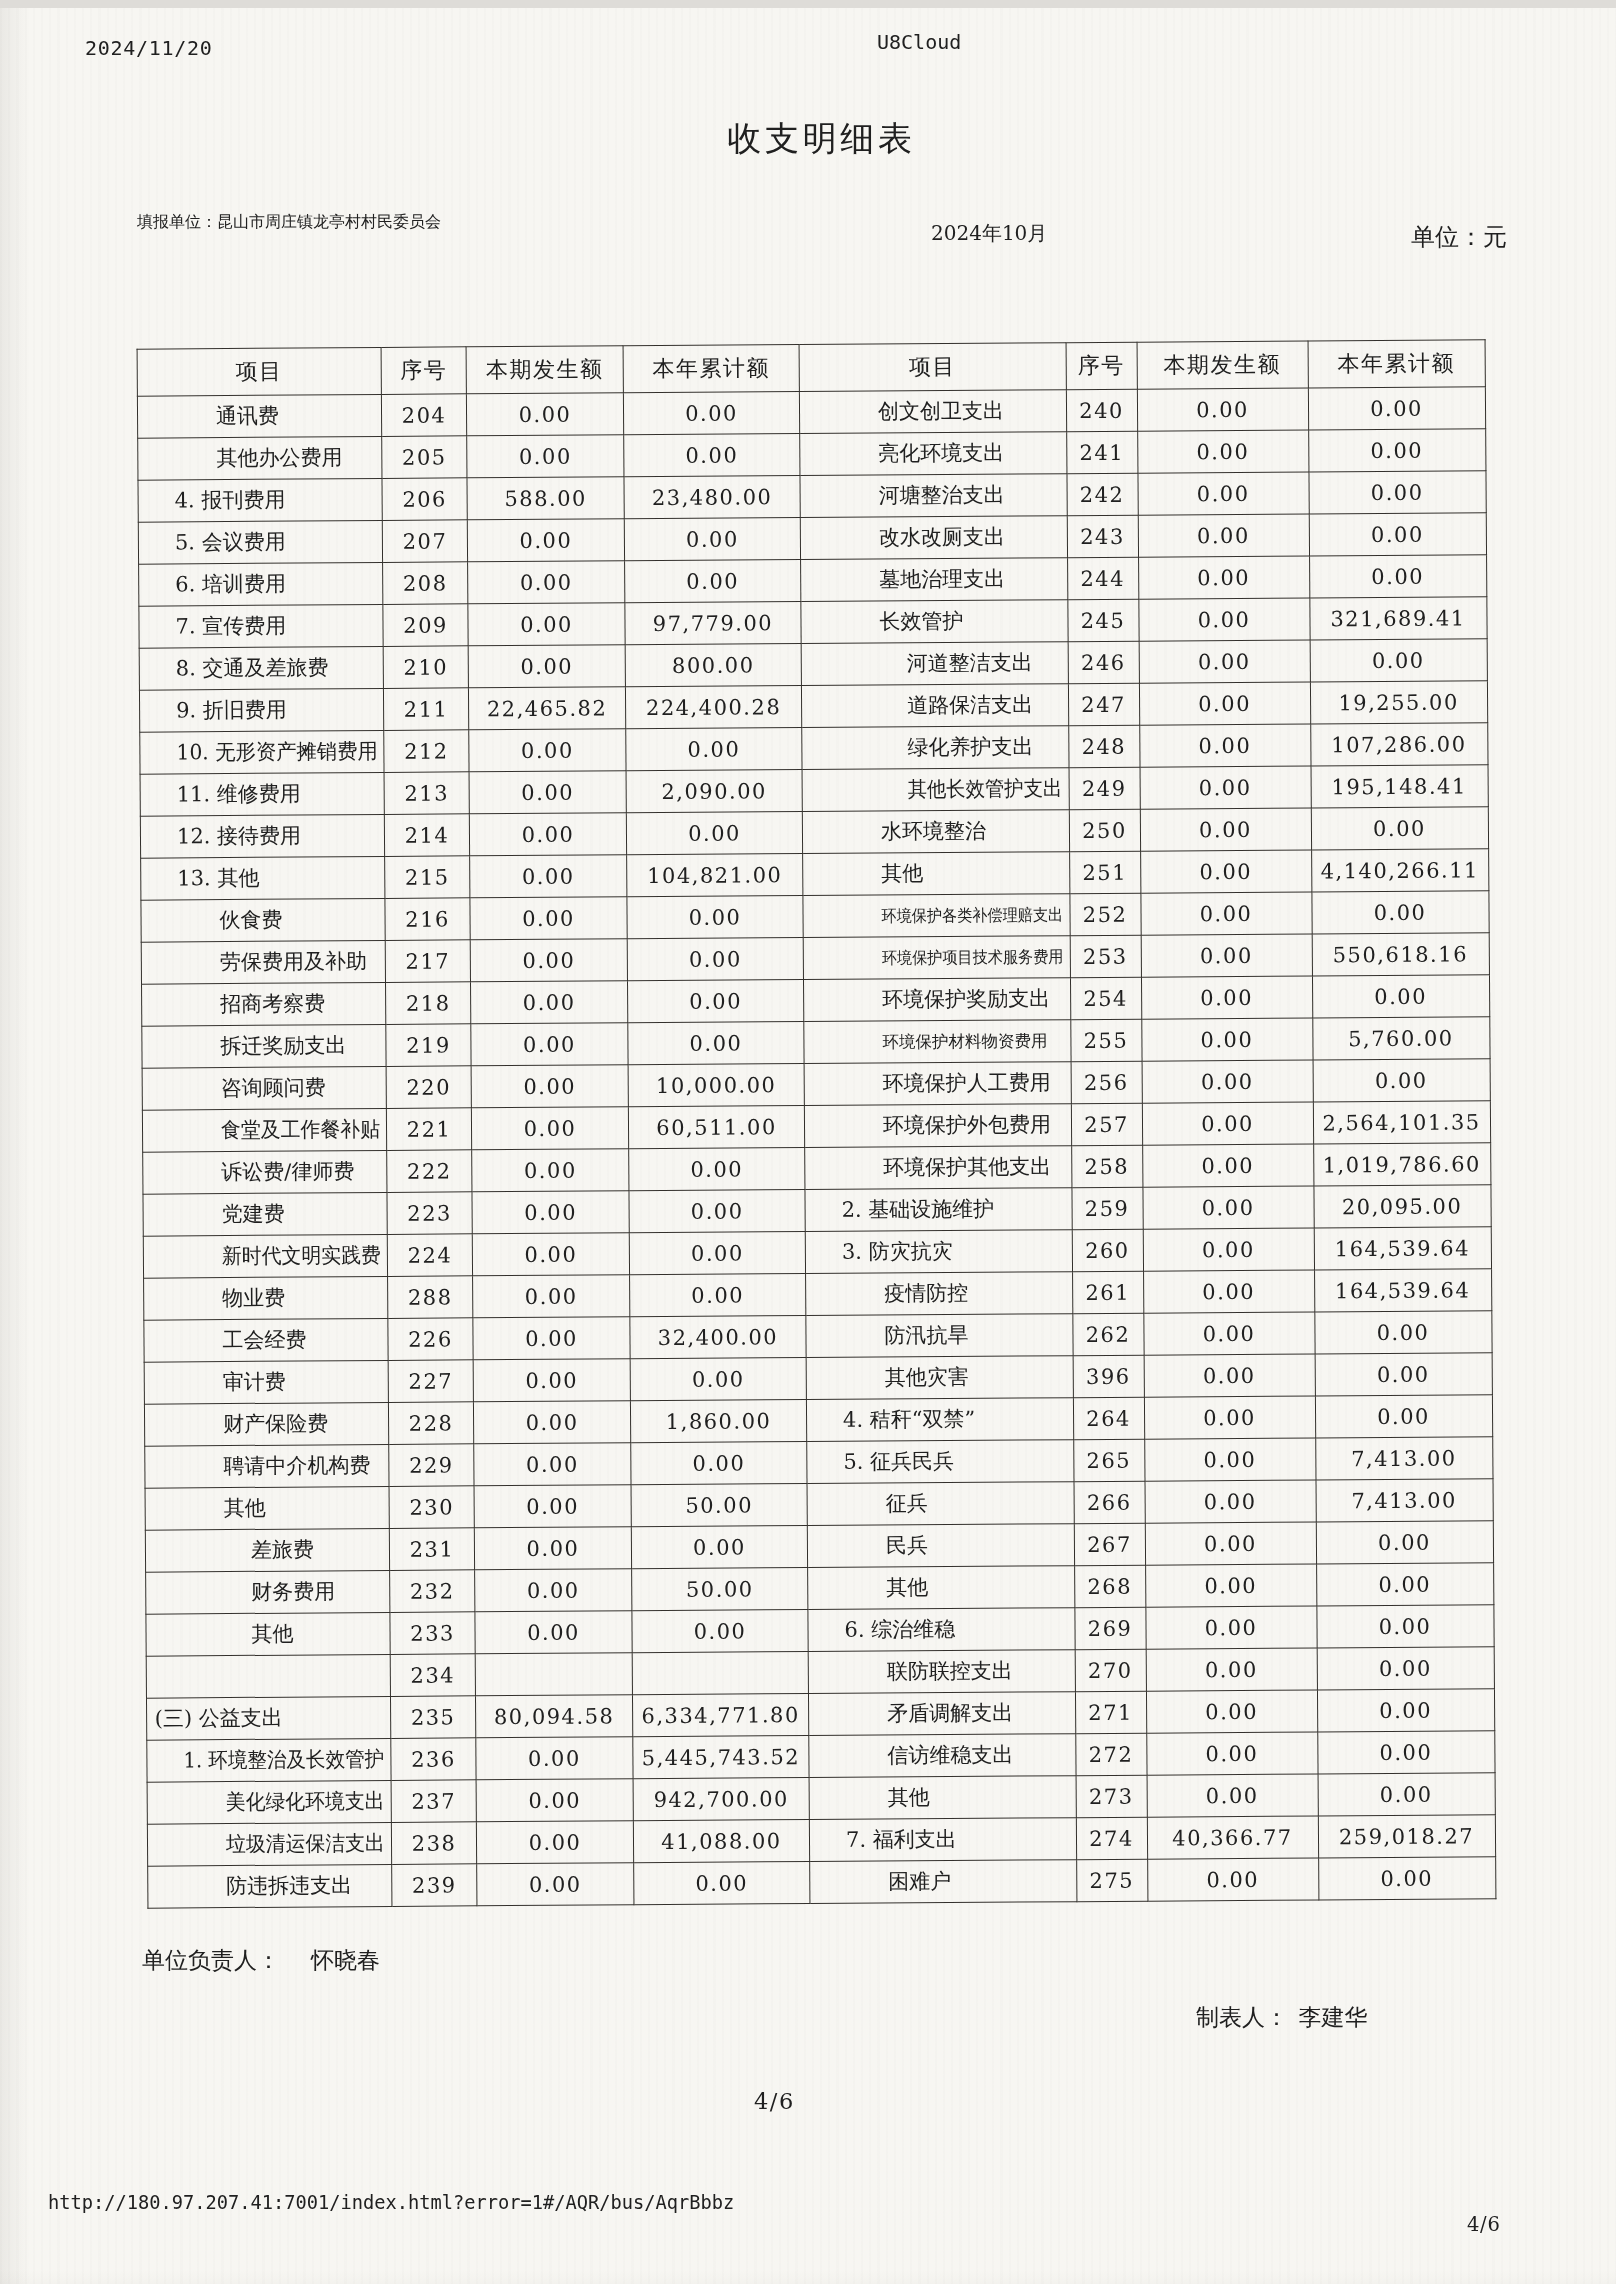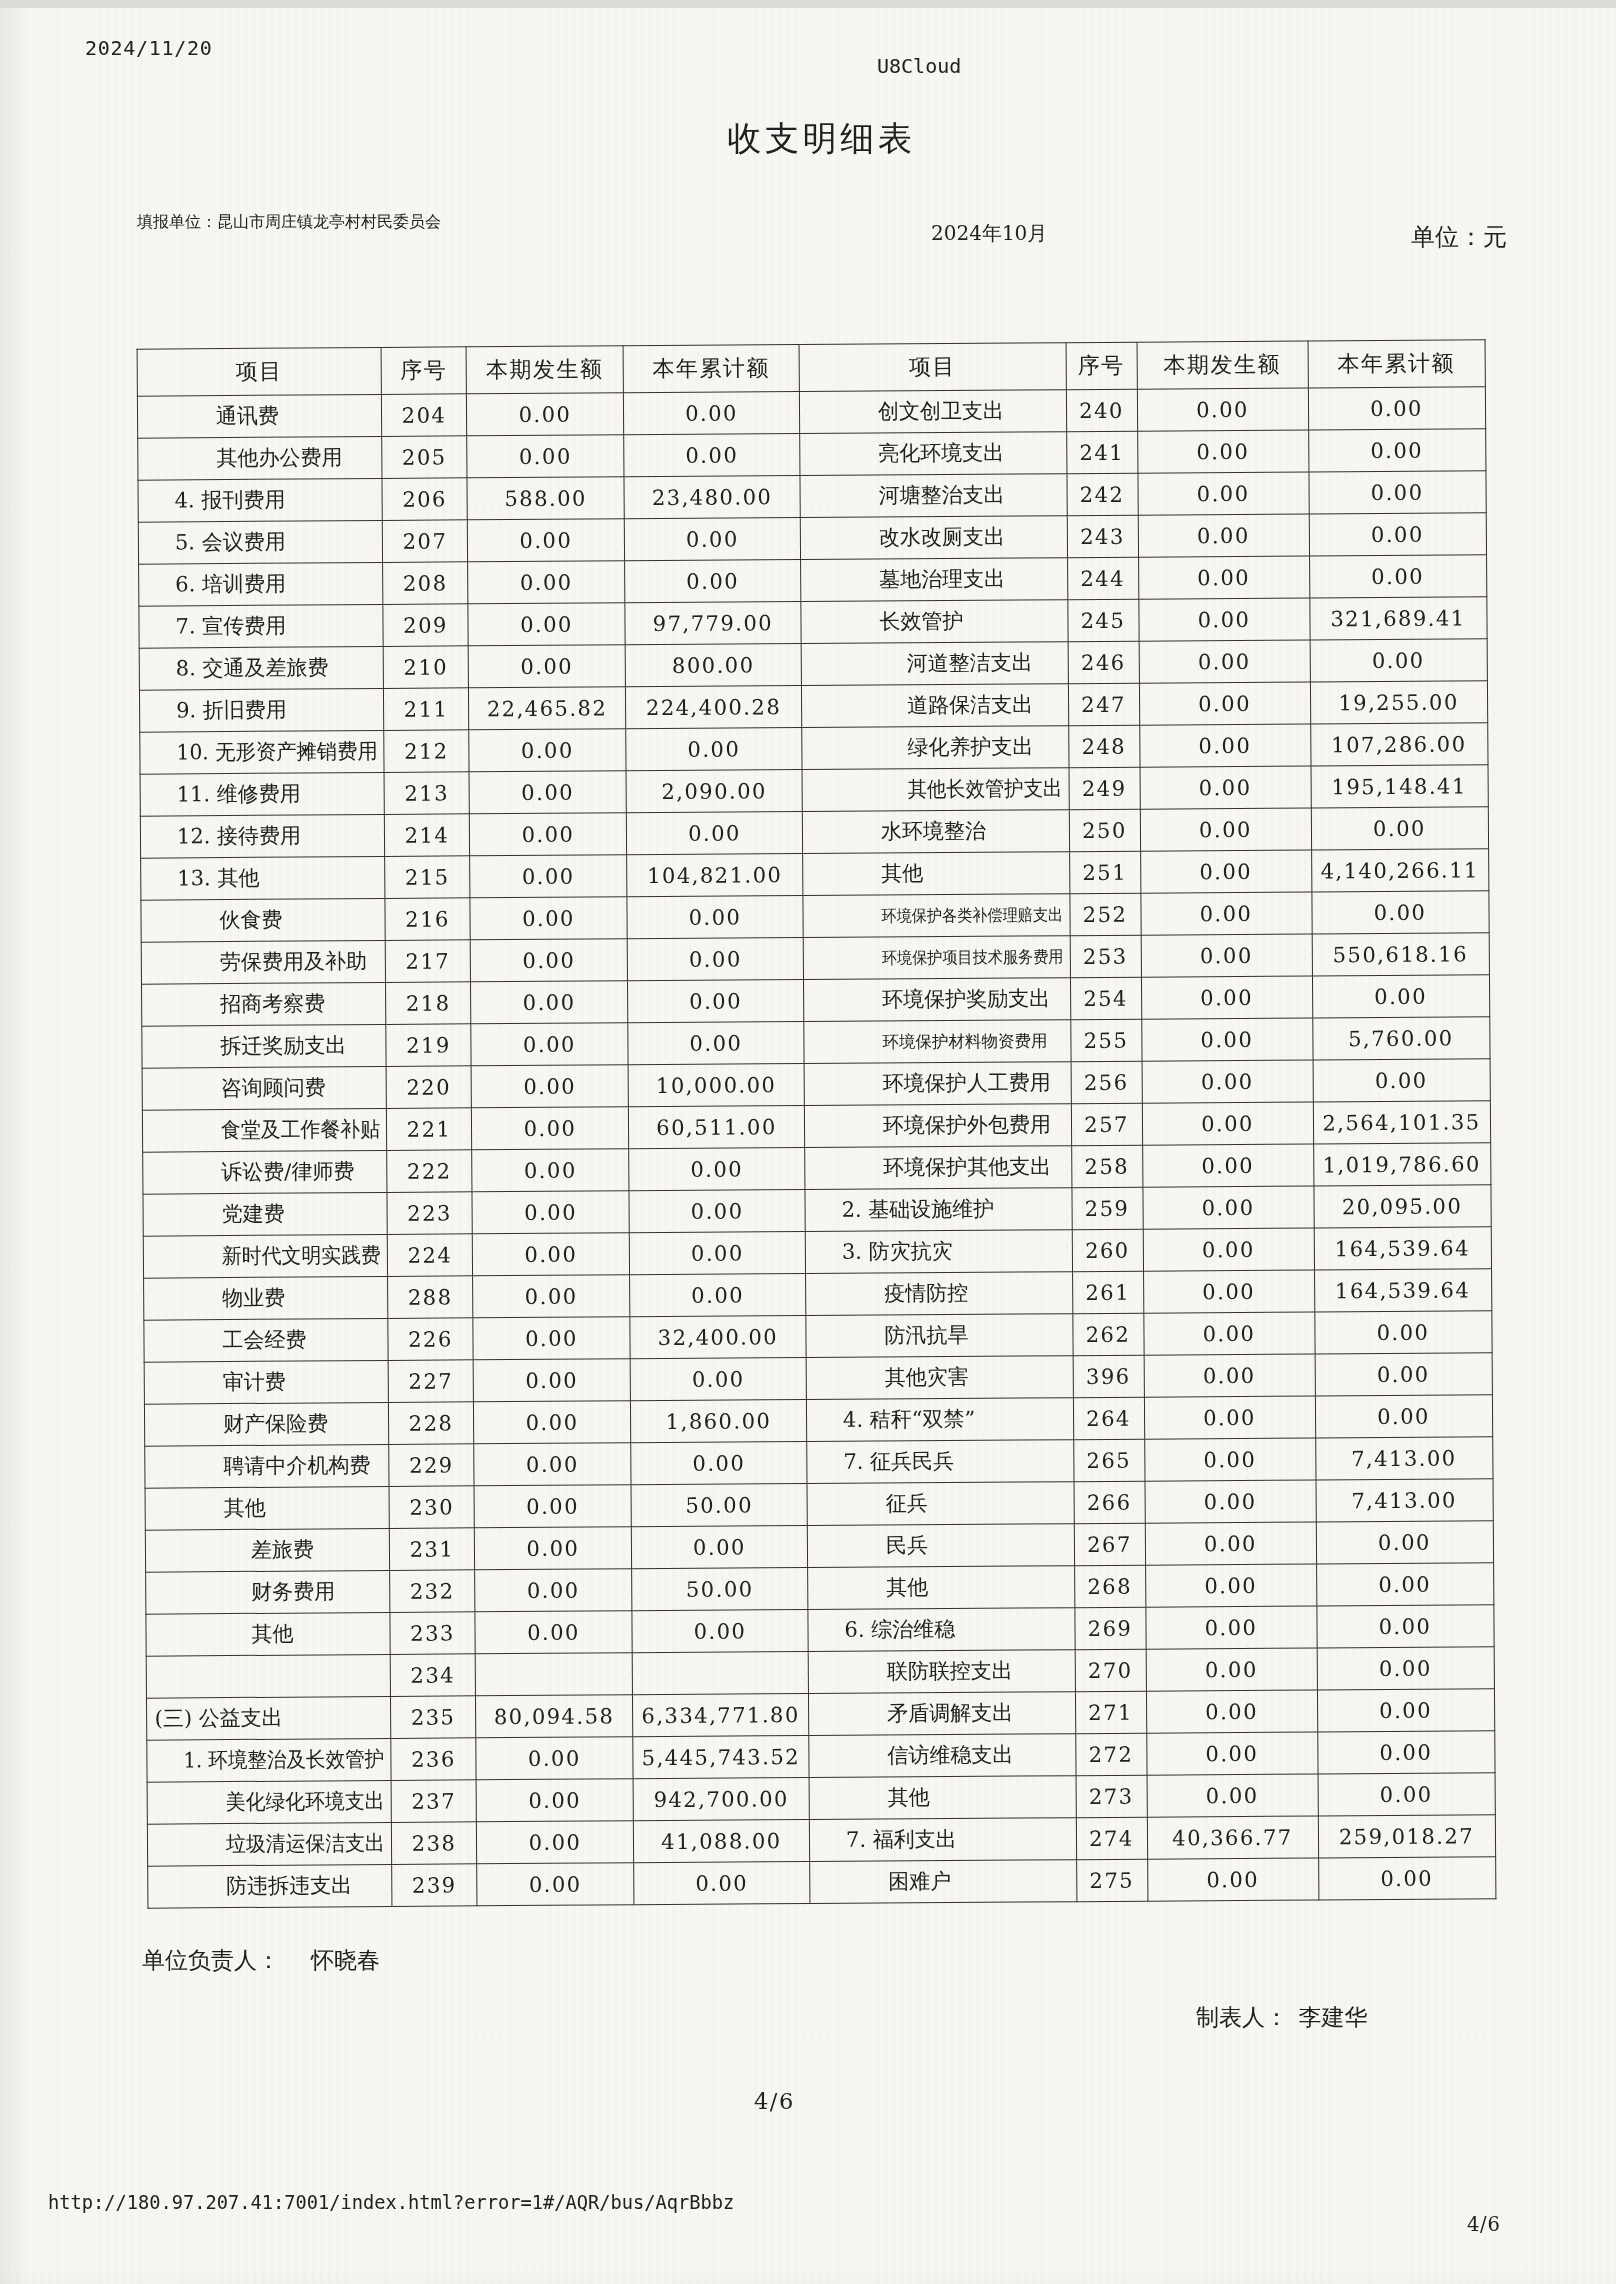--- a/index.html
+++ b/index.html
@@ -13,21 +13,21 @@
       linear-gradient(0deg, rgba(60,55,48,0.03), rgba(60,55,48,0) 22.5px),
       repeating-linear-gradient(90deg, rgba(0,0,0,0.012) 0 2.2px, rgba(0,0,0,0) 2.2px 8.2px),
       #f7f6f2;
     color:#202020;
     font-family:"DejaVu Serif","Liberation Serif",serif;
     overflow:hidden;
     text-decoration:underline;
   }
   .abs{position:absolute;}
   .scan-date{left:85px;top:28.4px;font-family:"DejaVu Sans Mono","Liberation Mono",monospace;font-size:20px;letter-spacing:0.7px;}
-  .app-name{left:877px;top:46px;font-family:"DejaVu Sans Mono","Liberation Mono",monospace;font-size:20px;}
+  .app-name{left:877px;top:22px;font-family:"DejaVu Sans Mono","Liberation Mono",monospace;font-size:20px;}
   .doc-title{left:0;right:0;top:108px;text-align:center;font-size:34px;letter-spacing:3.7px;transform:translateX(13.5px);}
   .meta-report-unit{left:137px;top:204px;font-size:16px;}
   .meta-period{left:931px;top:212px;font-size:20px;}
   .meta-unit{left:1411px;top:213px;font-size:24px;}
 
   .table-wrap{
     left:142px;top:335px;width:1349px;display:flex;
     transform:rotate(-0.4deg);transform-origin:60% 50%;
   }
   table{border-collapse:collapse;table-layout:fixed;}
@@ -460,21 +460,21 @@
             <td class="num">0.00</td>
             <td class="num">0.00</td>
           </tr>
           <tr>
             <td class="item-cell"><span class="item-span" style="margin-left: 36px;">4. 秸秆“双禁”</span></td>
             <td class="num">264</td>
             <td class="num">0.00</td>
             <td class="num">0.00</td>
           </tr>
           <tr>
-            <td class="item-cell"><span class="item-span" style="margin-left: 36px;">7. 征兵民兵</span></td>
+            <td class="item-cell"><span class="item-span" style="margin-left: 36px;">5. 征兵民兵</span></td>
             <td class="num">265</td>
             <td class="num">0.00</td>
             <td class="num">7,413.00</td>
           </tr>
           <tr>
             <td class="item-cell"><span class="item-span" style="margin-left: 78px;">征兵</span></td>
             <td class="num">266</td>
             <td class="num">0.00</td>
             <td class="num">7,413.00</td>
           </tr>

